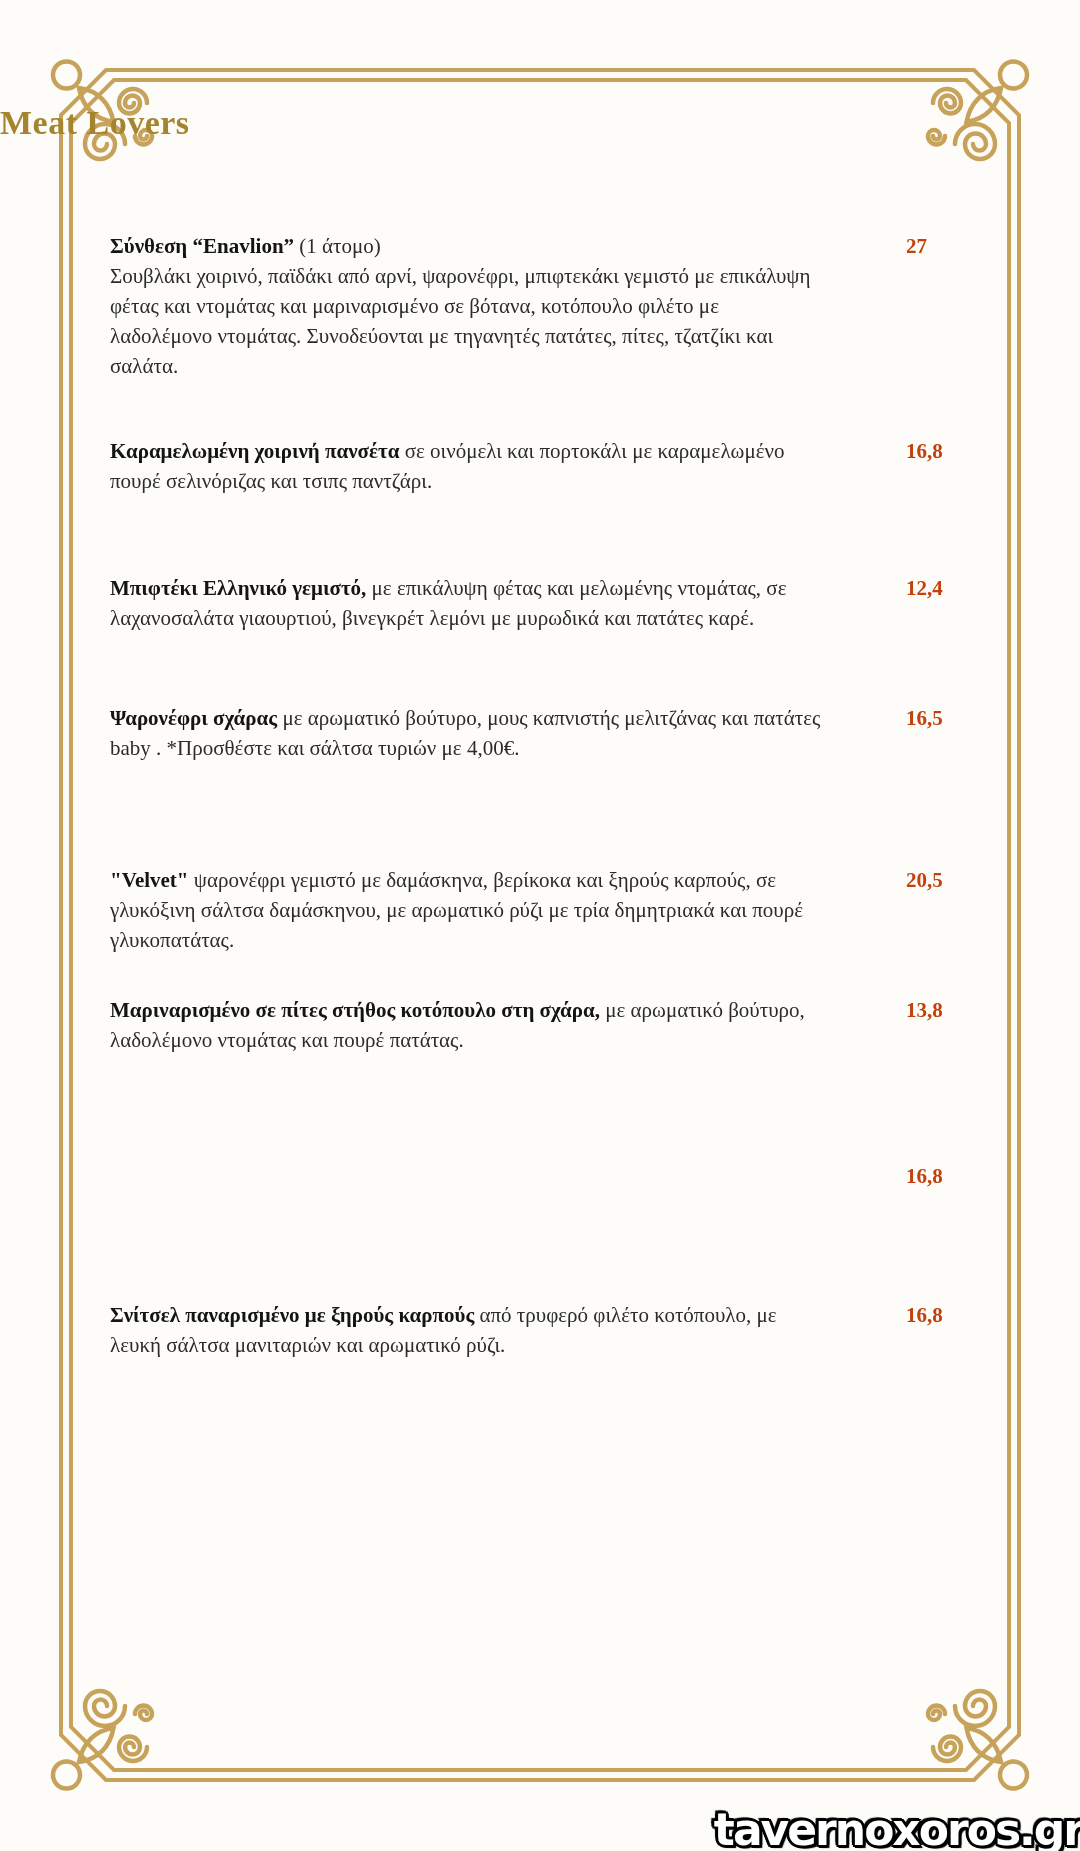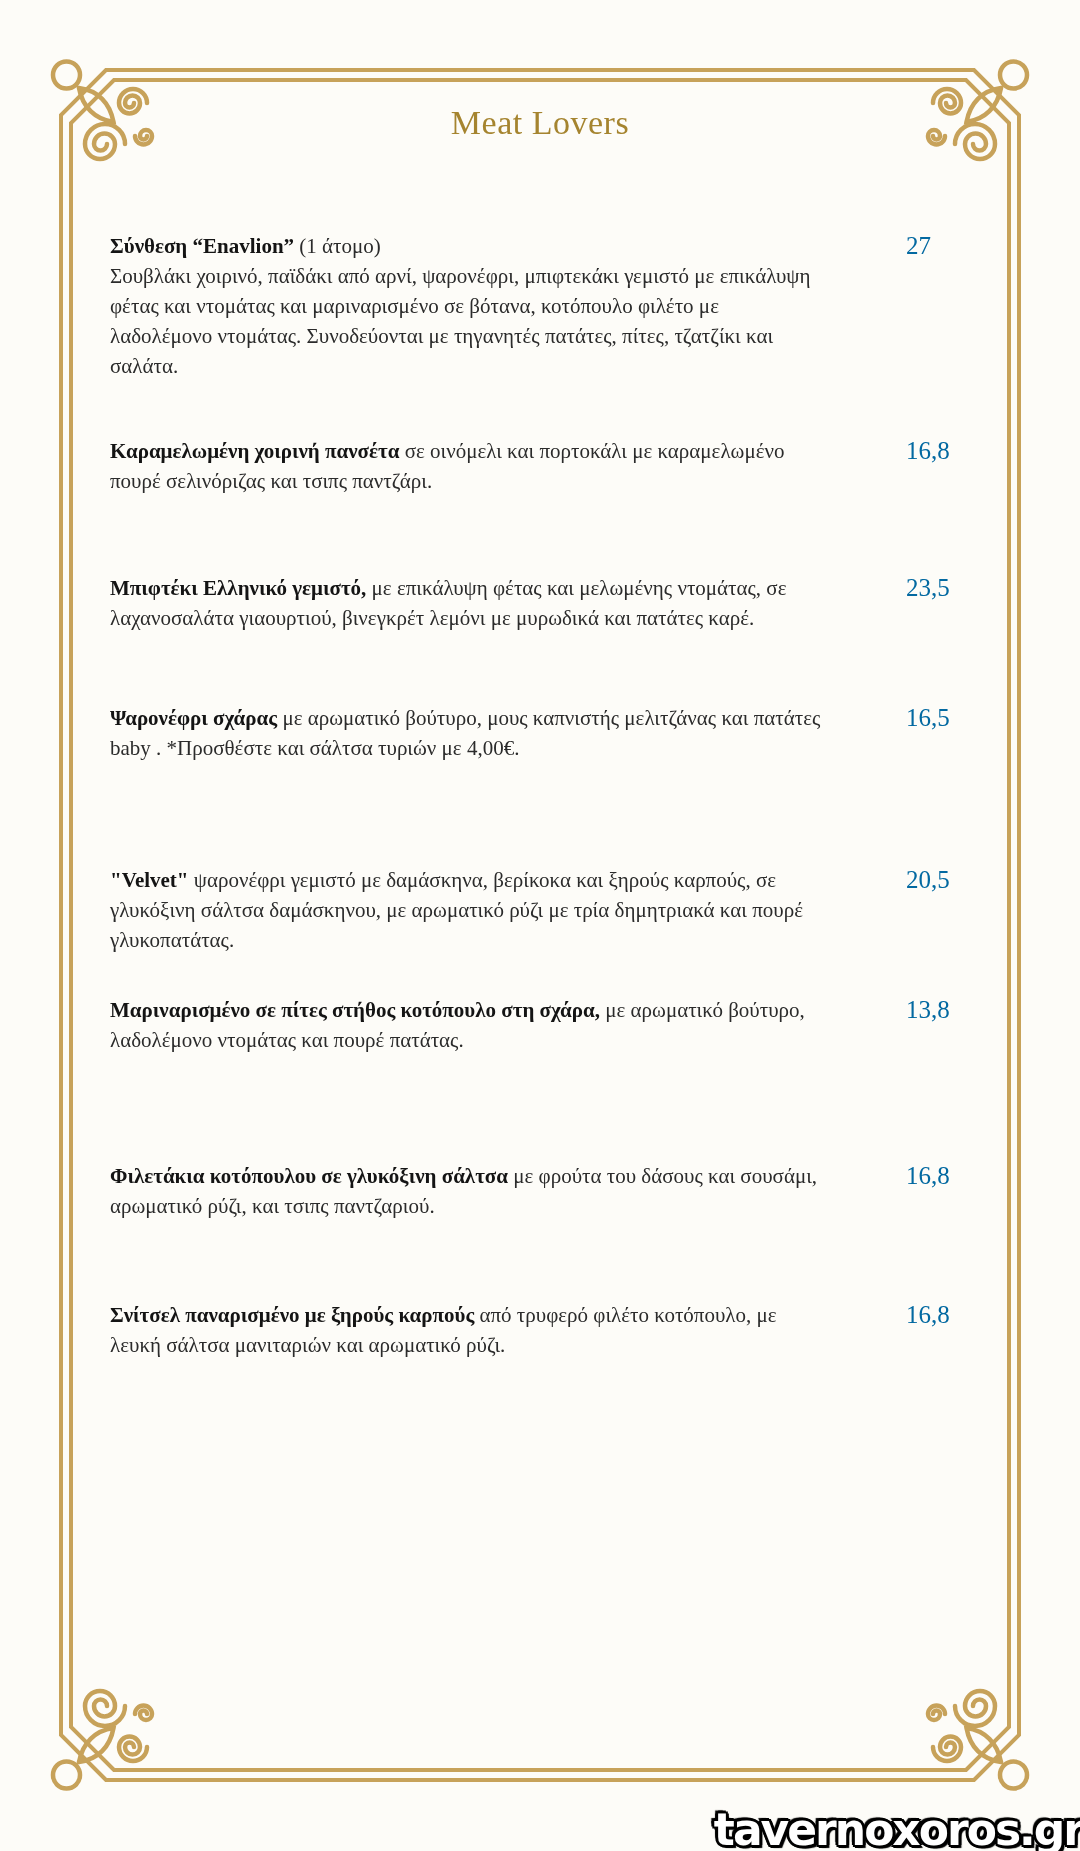--- a/index.html
+++ b/index.html
@@ -6,22 +6,22 @@
   body{
     width:1080px;height:1851px;
     background:#fdfcf8;
     font-family:"Liberation Serif","DejaVu Serif",serif;
     position:relative;
     overflow:hidden;
   }
   .frame{position:absolute;left:0;top:0;pointer-events:none;}
   .title{
     position:absolute;top:104px;left:0;width:1080px;
-    margin:0;text-align:center;
-    font-size:34px;font-weight:normal;letter-spacing:0.5px;
+    margin:0;
+    font-size:34px;font-weight:bold;letter-spacing:0.5px;
     color:#a5842f;
   }
   #menu-items{position:absolute;left:0;top:0;width:1080px;height:1304px;}
   .item{position:absolute;left:110px;width:850px;}
   .item:nth-child(1){top:231px}
   .item:nth-child(2){top:436px}
   .item:nth-child(3){top:573px}
   .item:nth-child(4){top:703px}
   .item:nth-child(5){top:865px}
   .item:nth-child(6){top:995px}
@@ -29,22 +29,23 @@
   .item:nth-child(8){top:1300px}
   .item:nth-child(9){top:1431px}
   .item-text{
     width:712px;
     font-size:21px;line-height:30px;color:#2b2b2b;
   }
   .item-name{font-weight:bold;color:#141414;}
   .item-name-suffix{font-weight:normal;color:#2b2b2b;}
   .item-price{
     position:absolute;left:796px;top:0;width:80px;
-    font-size:25px;line-height:30px;color:#0369a1;text-align:left;
+    font-size:21px;line-height:30px;color:#c2410c;text-align:left;
     white-space:nowrap;
+    font-weight:bold;
   }
   .watermark{
     position:absolute;right:-3px;bottom:-4px;
     font-family:"DejaVu Sans","Liberation Sans",sans-serif;
     font-weight:bold;font-size:44px;letter-spacing:-2px;
     color:#ffffff;
     text-shadow:
       -3px 0 0 #000, 3px 0 0 #000, 0 -3px 0 #000, 0 3px 0 #000,
       -2px -2px 0 #000, 2px -2px 0 #000, -2px 2px 0 #000, 2px 2px 0 #000,
       -3px -3px 1px #000, 3px 3px 1px #000;
@@ -88,21 +89,21 @@
       <span class="item-desc">σε οινόμελι και πορτοκάλι με καραμελωμένο πουρέ σελινόριζας και τσιπς παντζάρι.</span>
     </div>
     <div class="item-price">16,8</div>
   </div>
 
   <div class="item">
     <div class="item-text">
       <span class="item-name">Μπιφτέκι Ελληνικό γεμιστό,</span><span class="item-name-suffix"></span> 
       <span class="item-desc">με επικάλυψη φέτας και μελωμένης ντομάτας, σε λαχανοσαλάτα γιαουρτιού, βινεγκρέτ λεμόνι με μυρωδικά και πατάτες καρέ.</span>
     </div>
-    <div class="item-price">23,5</div>
+    <div class="item-price">12,4</div>
   </div>
 
   <div class="item">
     <div class="item-text">
       <span class="item-name">Ψαρονέφρι σχάρας</span><span class="item-name-suffix"></span> 
       <span class="item-desc">με αρωματικό βούτυρο, μους καπνιστής μελιτζάνας και πατάτες baby . *Προσθέστε και σάλτσα τυριών με 4,00€.</span>
     </div>
     <div class="item-price">16,5</div>
   </div>
 
@@ -116,24 +117,20 @@
 
   <div class="item">
     <div class="item-text">
       <span class="item-name">Μαριναρισμένο σε πίτες στήθος κοτόπουλο στη σχάρα,</span><span class="item-name-suffix"></span> 
       <span class="item-desc">με αρωματικό βούτυρο, λαδολέμονο ντομάτας και πουρέ πατάτας.</span>
     </div>
     <div class="item-price">13,8</div>
   </div>
 
   <div class="item">
-    <div class="item-text">
-      <span class="item-name">Φιλετάκια κοτόπουλου σε γλυκόξινη σάλτσα</span><span class="item-name-suffix"></span> 
-      <span class="item-desc">με φρούτα του δάσους και σουσάμι, αρωματικό ρύζι, και τσιπς παντζαριού.</span>
-    </div>
     <div class="item-price">16,8</div>
   </div>
 
   <div class="item">
     <div class="item-text">
       <span class="item-name">Σνίτσελ παναρισμένο με ξηρούς καρπούς</span><span class="item-name-suffix"></span> 
       <span class="item-desc">από τρυφερό φιλέτο κοτόπουλο, με λευκή σάλτσα μανιταριών και αρωματικό ρύζι.</span>
     </div>
     <div class="item-price">16,8</div>
   </div>

